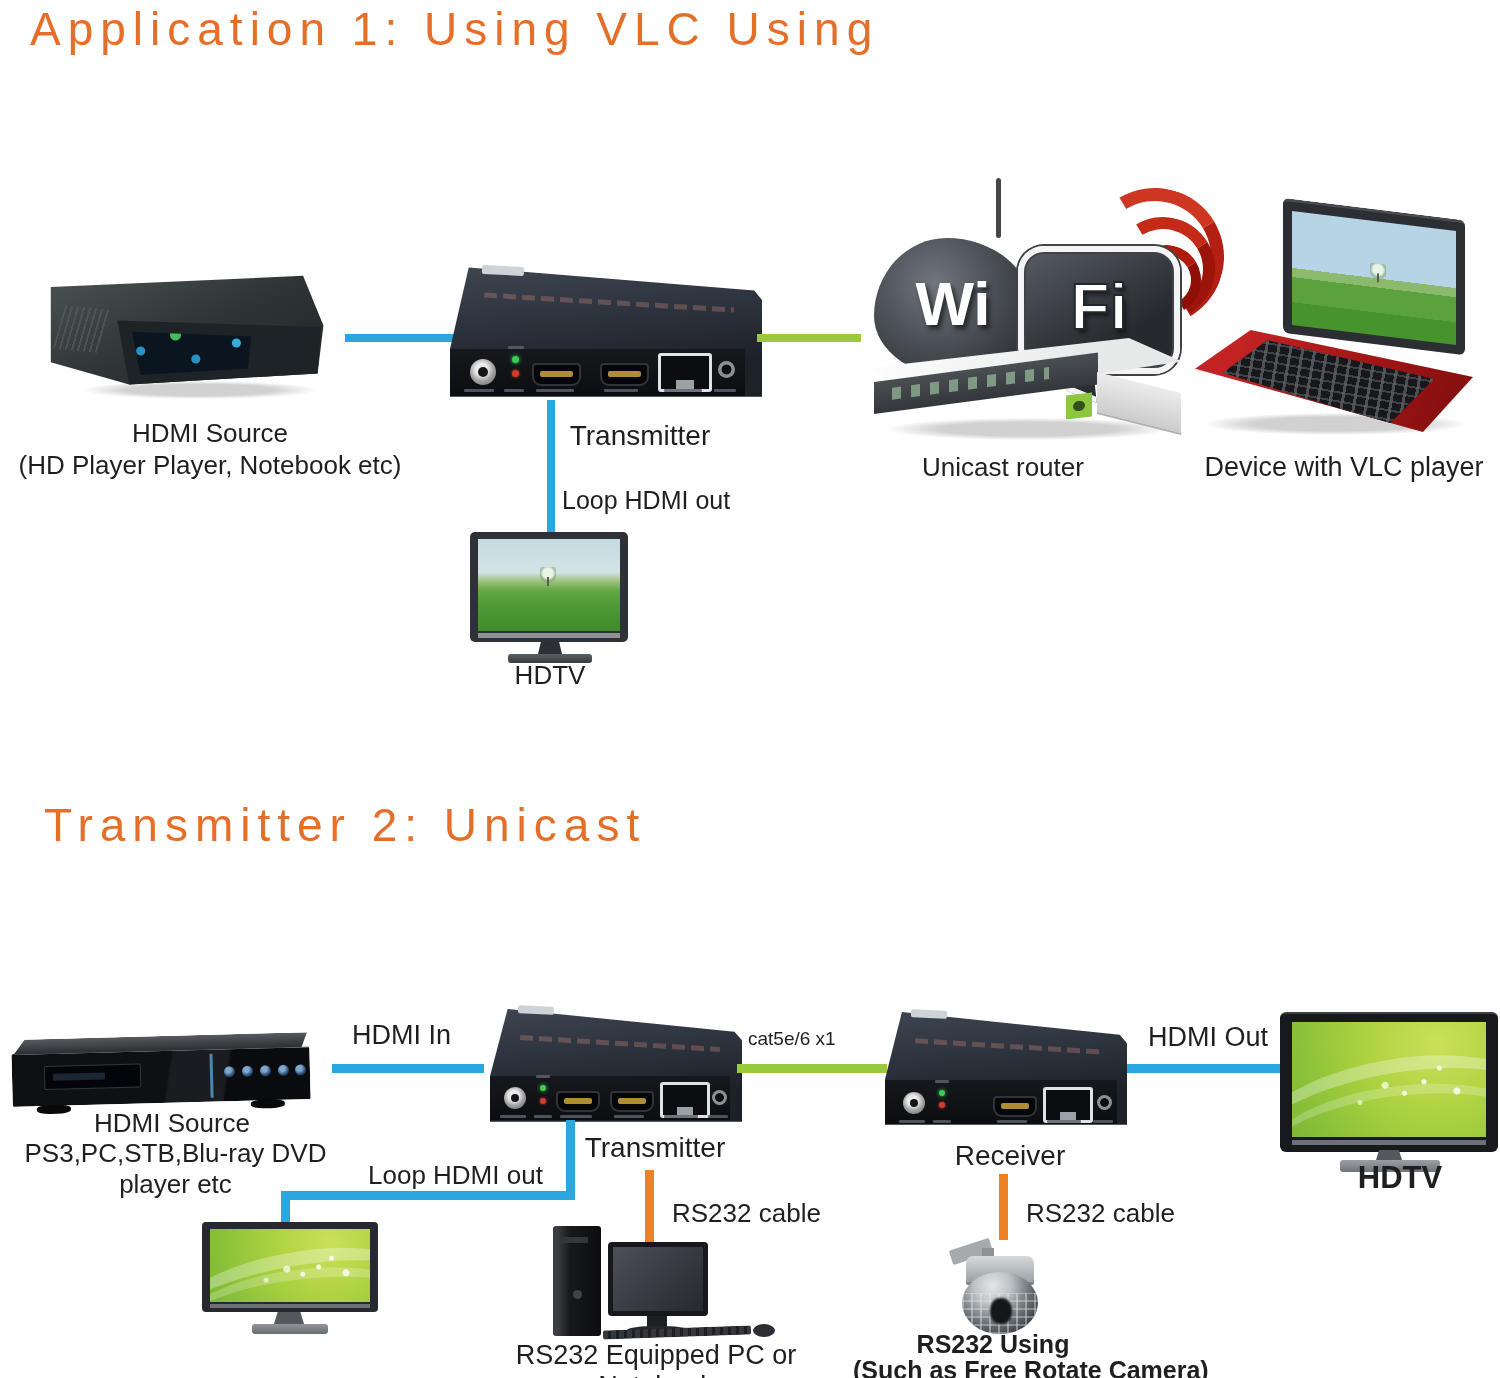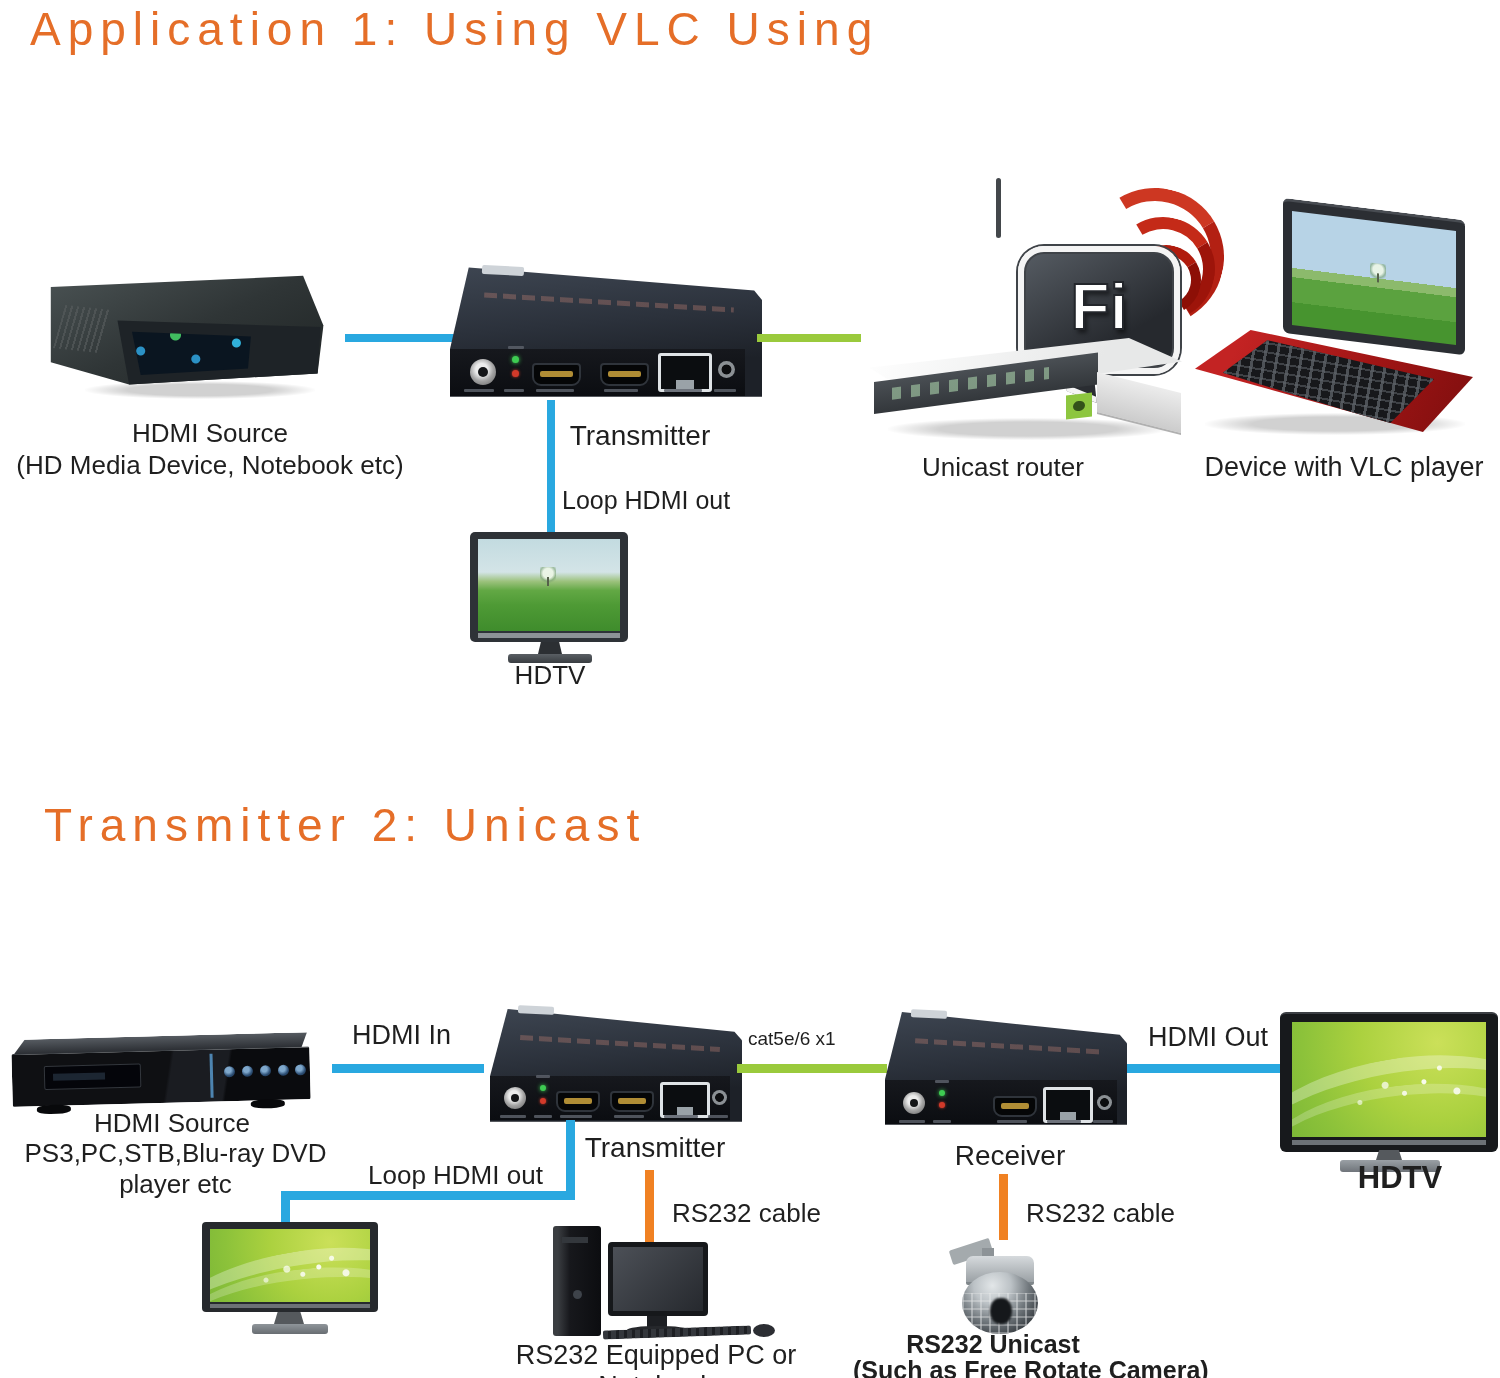--- a/index.html
+++ b/index.html
@@ -155,21 +155,21 @@
   <div class="title" style="left:30px;top:2px;">Application 1: Using VLC Using</div>
 
   <div class="abs" style="left:45px;top:255px;width:290px;height:160px;">
     <div class="mp-body"></div>
     <div class="mp-vents" style="left:14px;top:52px;width:46px;height:44px;"></div>
     <div class="mp-front"></div>
     <div class="mp-display"></div>
     <div class="shadow" style="left:40px;top:126px;width:230px;height:18px;"></div>
   </div>
   <div class="lbl c" style="left:60px;top:418px;width:300px;">HDMI Source</div>
-  <div class="lbl c" style="left:10px;top:450px;width:400px;">(HD Media Device, Notebook etc)</div>
+  <div class="lbl c" style="left:10px;top:450px;width:400px;">(HD Player Player, Notebook etc)</div>
 
   <div class="cable blue" style="left:345px;top:334px;width:113px;height:8px;"></div>
 
   <div class="ext" style="left:450px;top:262px;width:312px;height:136px;">
     <div class="ext-body" style="clip-path:polygon(6% 4%,97.5% 21%,100% 28%,100% 99%,0 99%,0 64%);"></div>
     <div class="ext-smear" style="left:34px;top:38px;width:250px;"></div>
     <div class="ext-face" style="top:87px;width:295px;height:47px;"></div>
     <div class="ext-sticker" style="left:32px;top:4px;width:42px;height:9px;"></div>
     <div class="dc" style="left:20px;top:97px;width:26px;height:26px;"></div>
     <div class="pdash" style="left:58px;top:84px;width:16px;"></div>
@@ -202,20 +202,23 @@
   </div>
   <div class="lbl c" style="left:500px;top:660px;width:100px;">HDTV</div>
 
   <div class="cable green" style="left:757px;top:334px;width:104px;height:8px;"></div>
 
   <div class="abs" style="left:868px;top:160px;width:325px;height:292px;">
     <div class="antenna" style="left:128px;top:18px;width:5px;height:60px;"></div>
     <div class="wave" style="left:218px;top:28px;width:112px;height:112px;border-width:13px;border-top-color:#cd3722;border-right-color:#b32013;"></div>
     <div class="wave" style="left:243px;top:57px;width:80px;height:80px;border-width:12px;border-top-color:#c42a18;border-right-color:#9d140a;"></div>
     <div class="wave" style="left:263px;top:85px;width:50px;height:50px;border-width:10px;border-top-color:#b01b0d;border-right-color:#8d0f06;"></div>
+    <div class="blob" style="left:6px;top:78px;width:158px;height:142px;">
+      <span style="top:30px;font-size:62px;">Wi</span>
+    </div>
     <div class="bubble" style="left:150px;top:86px;width:150px;height:116px;">
       <span style="top:18px;font-size:64px;">Fi</span>
     </div>
     <div class="bubble-tail" style="left:196px;top:204px;width:26px;height:26px;"></div>
     <div class="shadow" style="left:20px;top:258px;width:280px;height:22px;"></div>
     <div class="rt-top" style="left:2px;top:178px;width:312px;height:62px;"></div>
     <div class="rt-front" style="left:6px;top:222px;width:224px;height:32px;"></div>
     <div class="rt-chip" style="left:198px;top:234px;width:26px;height:24px;"></div>
     <div class="rt-side" style="left:229px;top:212px;width:84px;height:40px;"></div>
   </div>
@@ -347,16 +350,16 @@
 
   <div class="abs" style="left:938px;top:1240px;width:125px;height:95px;">
     <div class="cam-arm" style="left:12px;top:4px;width:42px;height:15px;"></div>
     <div class="cam-joint" style="left:44px;top:8px;width:12px;height:16px;"></div>
     <div class="cam-head" style="left:28px;top:16px;width:68px;height:26px;"></div>
     <div class="cam-dome" style="left:24px;top:32px;width:76px;height:62px;">
       <div class="cam-grid"></div>
       <div class="cam-lens" style="left:28px;top:26px;width:22px;height:26px;"></div>
     </div>
   </div>
-  <div class="lbl c" style="left:898px;top:1330px;width:190px;font-size:25px;font-weight:bold;">RS232 Unicast</div>
+  <div class="lbl c" style="left:898px;top:1330px;width:190px;font-size:25px;font-weight:bold;">RS232 Using</div>
   <div class="lbl c" style="left:853px;top:1356px;width:300px;font-size:25px;font-weight:bold;white-space:nowrap;">(Such as Free Rotate Camera)</div>
 
 </div>
 
 </body></html>

